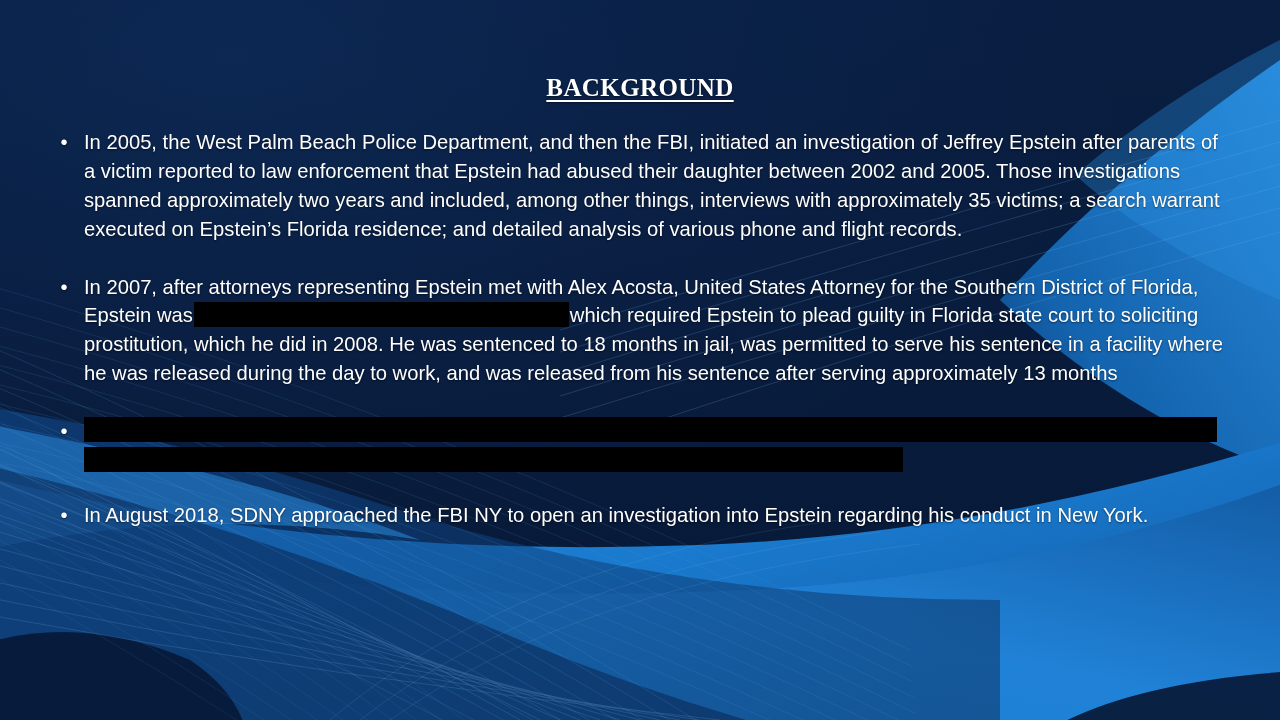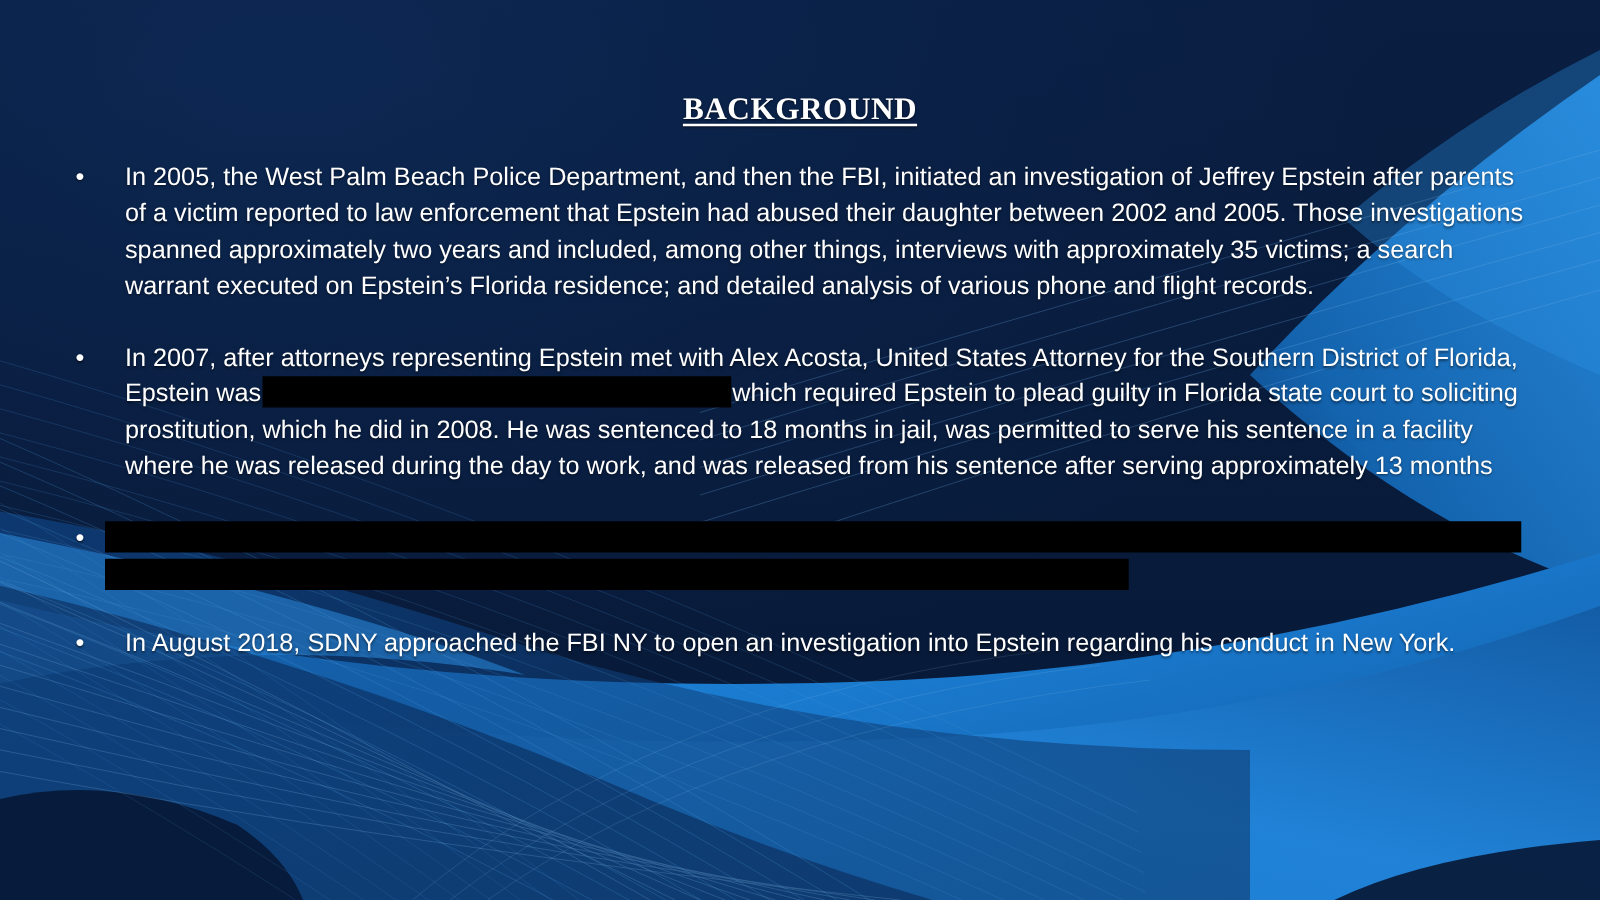--- a/index.html
+++ b/index.html
@@ -67,21 +67,21 @@
     position: absolute;
     left: 9px;
     top: 0;
     width: 14px;
     text-align: center;
     font-size: 20.2px;
     line-height: 28.9px;
     color: #ffffff;
   }
   .bullet.spaced { margin-top: 28.9px; }
-  .bullet-text { display: block; margin-left: 16px; }
+  .bullet-text { display: block; }
 
   
   .redact-inline {
     display: inline-block;
     vertical-align: -5px;
     background: #000000;
     height: 25px;
     width: 375px;
     margin: 0 1px;
   }

